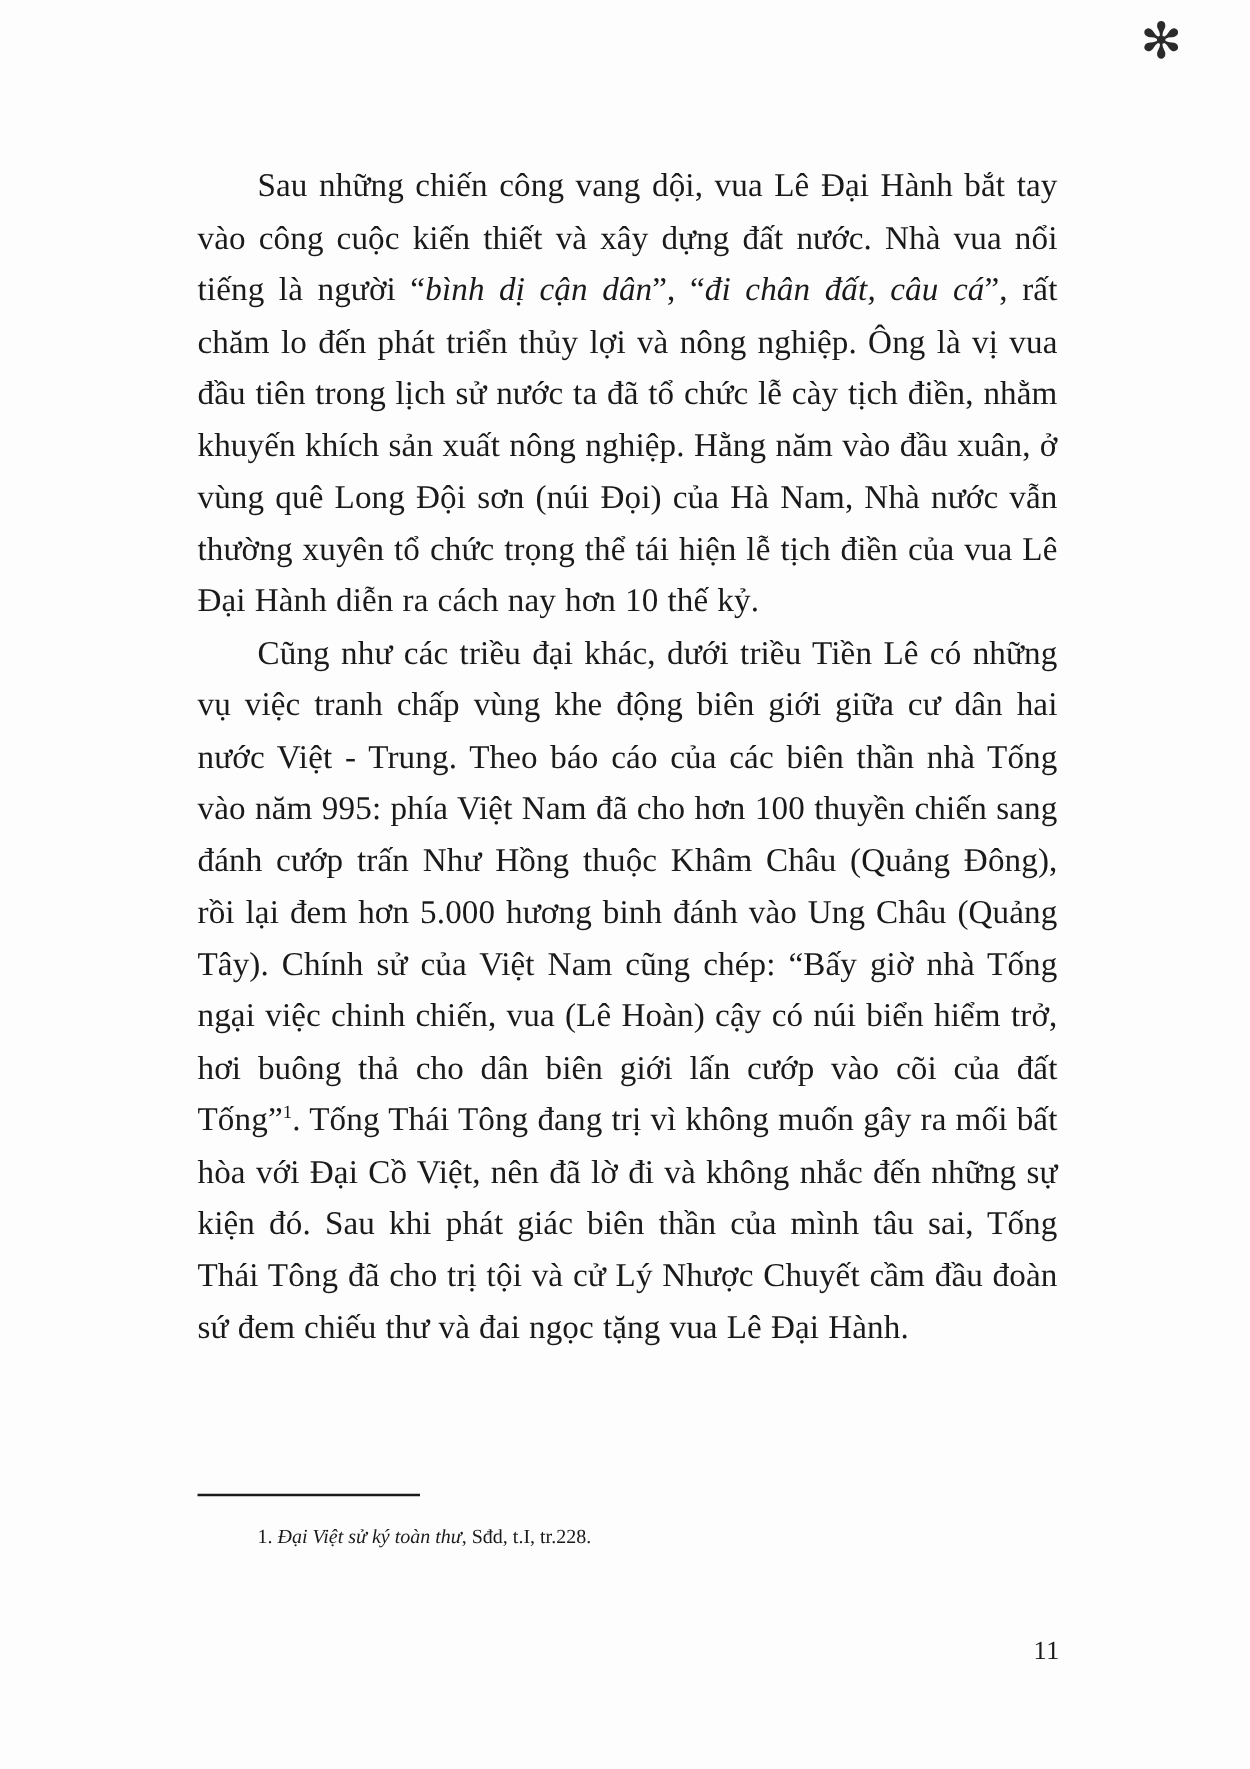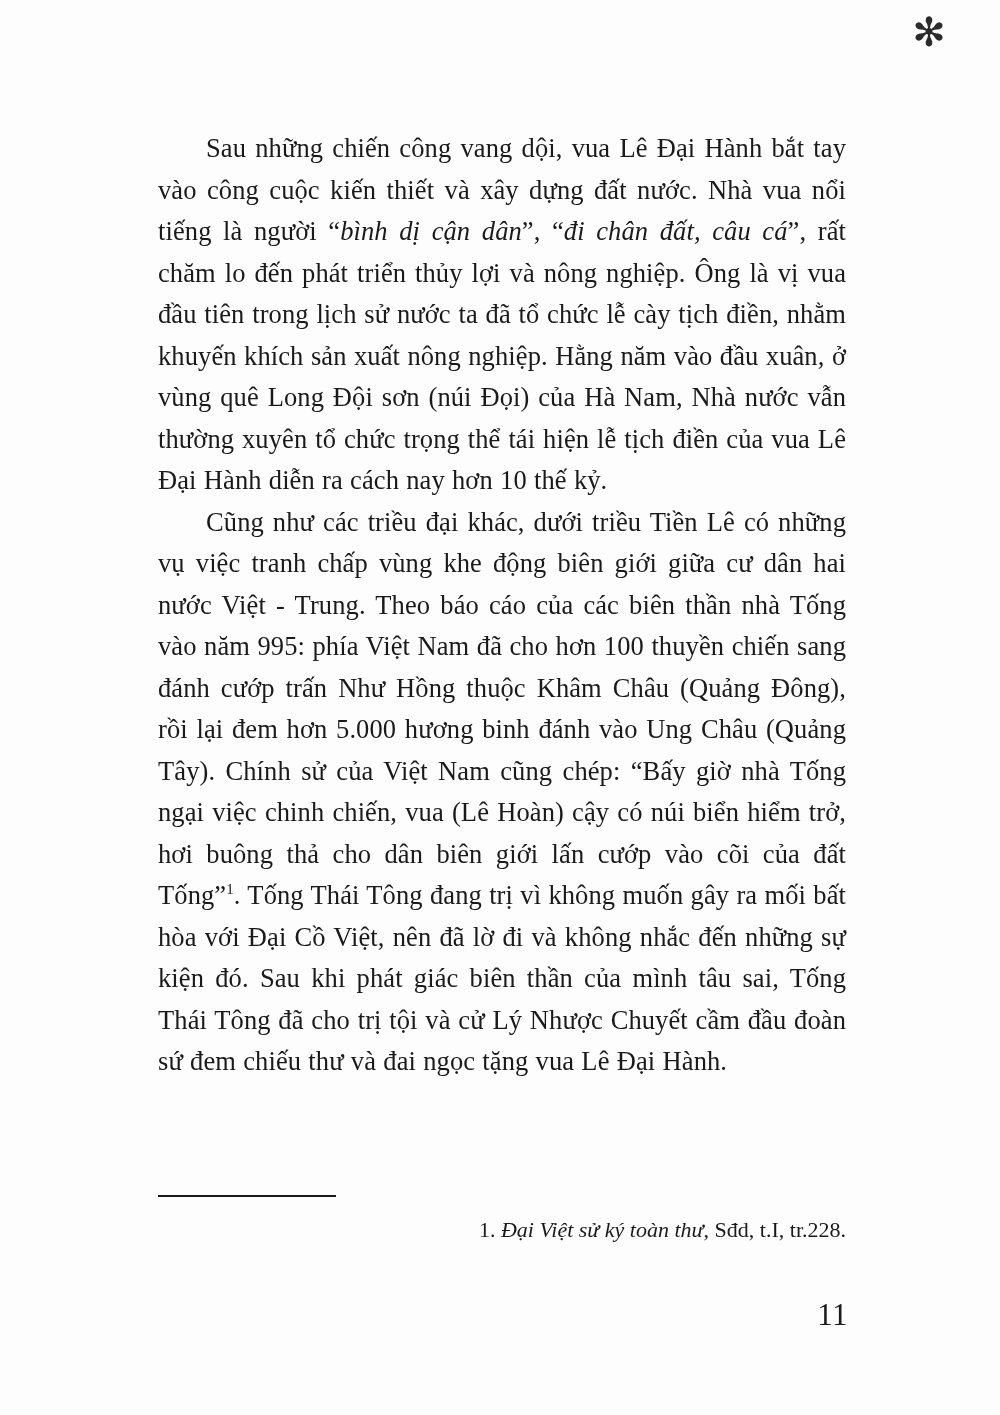--- a/index.html
+++ b/index.html
@@ -67,30 +67,29 @@
     width: 688px;
   }
   .footnote-rule {
     width: 178px;
     height: 2px;
     background: #1a1a1a;
     margin: 0 0 18px 0;
   }
   .footnote {
     margin: 0;
-    font-size: 22px;
+    font-size: 16px;
     line-height: 30px;
     text-indent: 48px;
-    text-align: right;
   }
   .page-number {
     position: absolute;
     right: 152px;
     bottom: 82px;
-    font-size: 31px;
+    font-size: 21px;
     letter-spacing: 0.5px;
   }
 </style>
 </head>
 <body>
 
 <div class="page">
 
   <div class="ornament">
     <span>✻</span>

